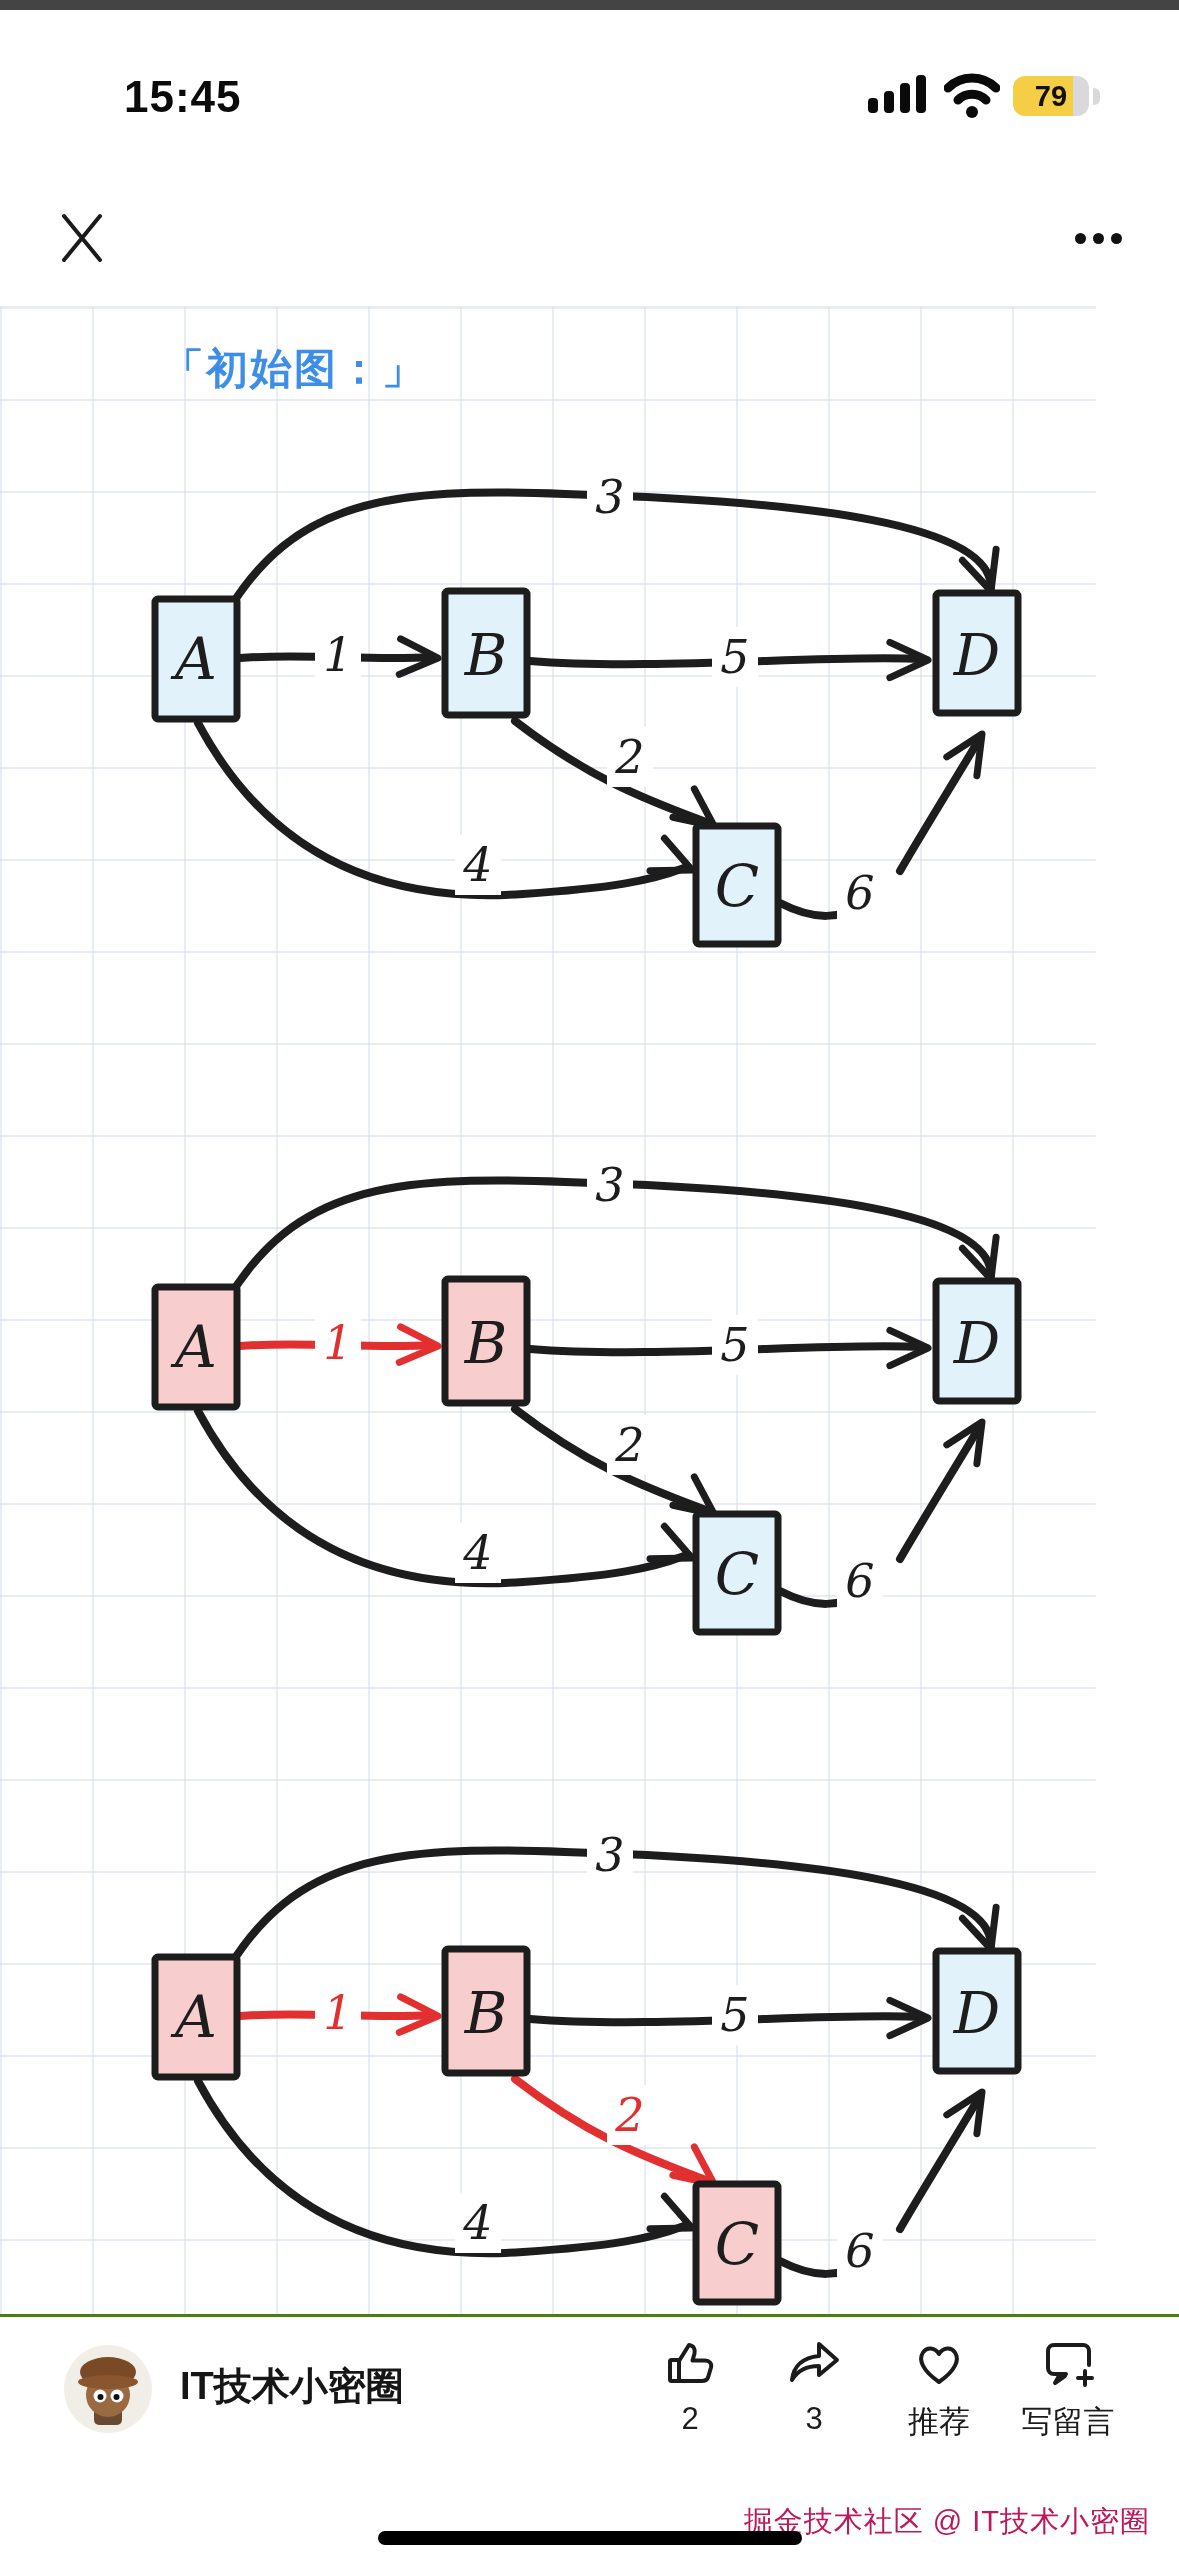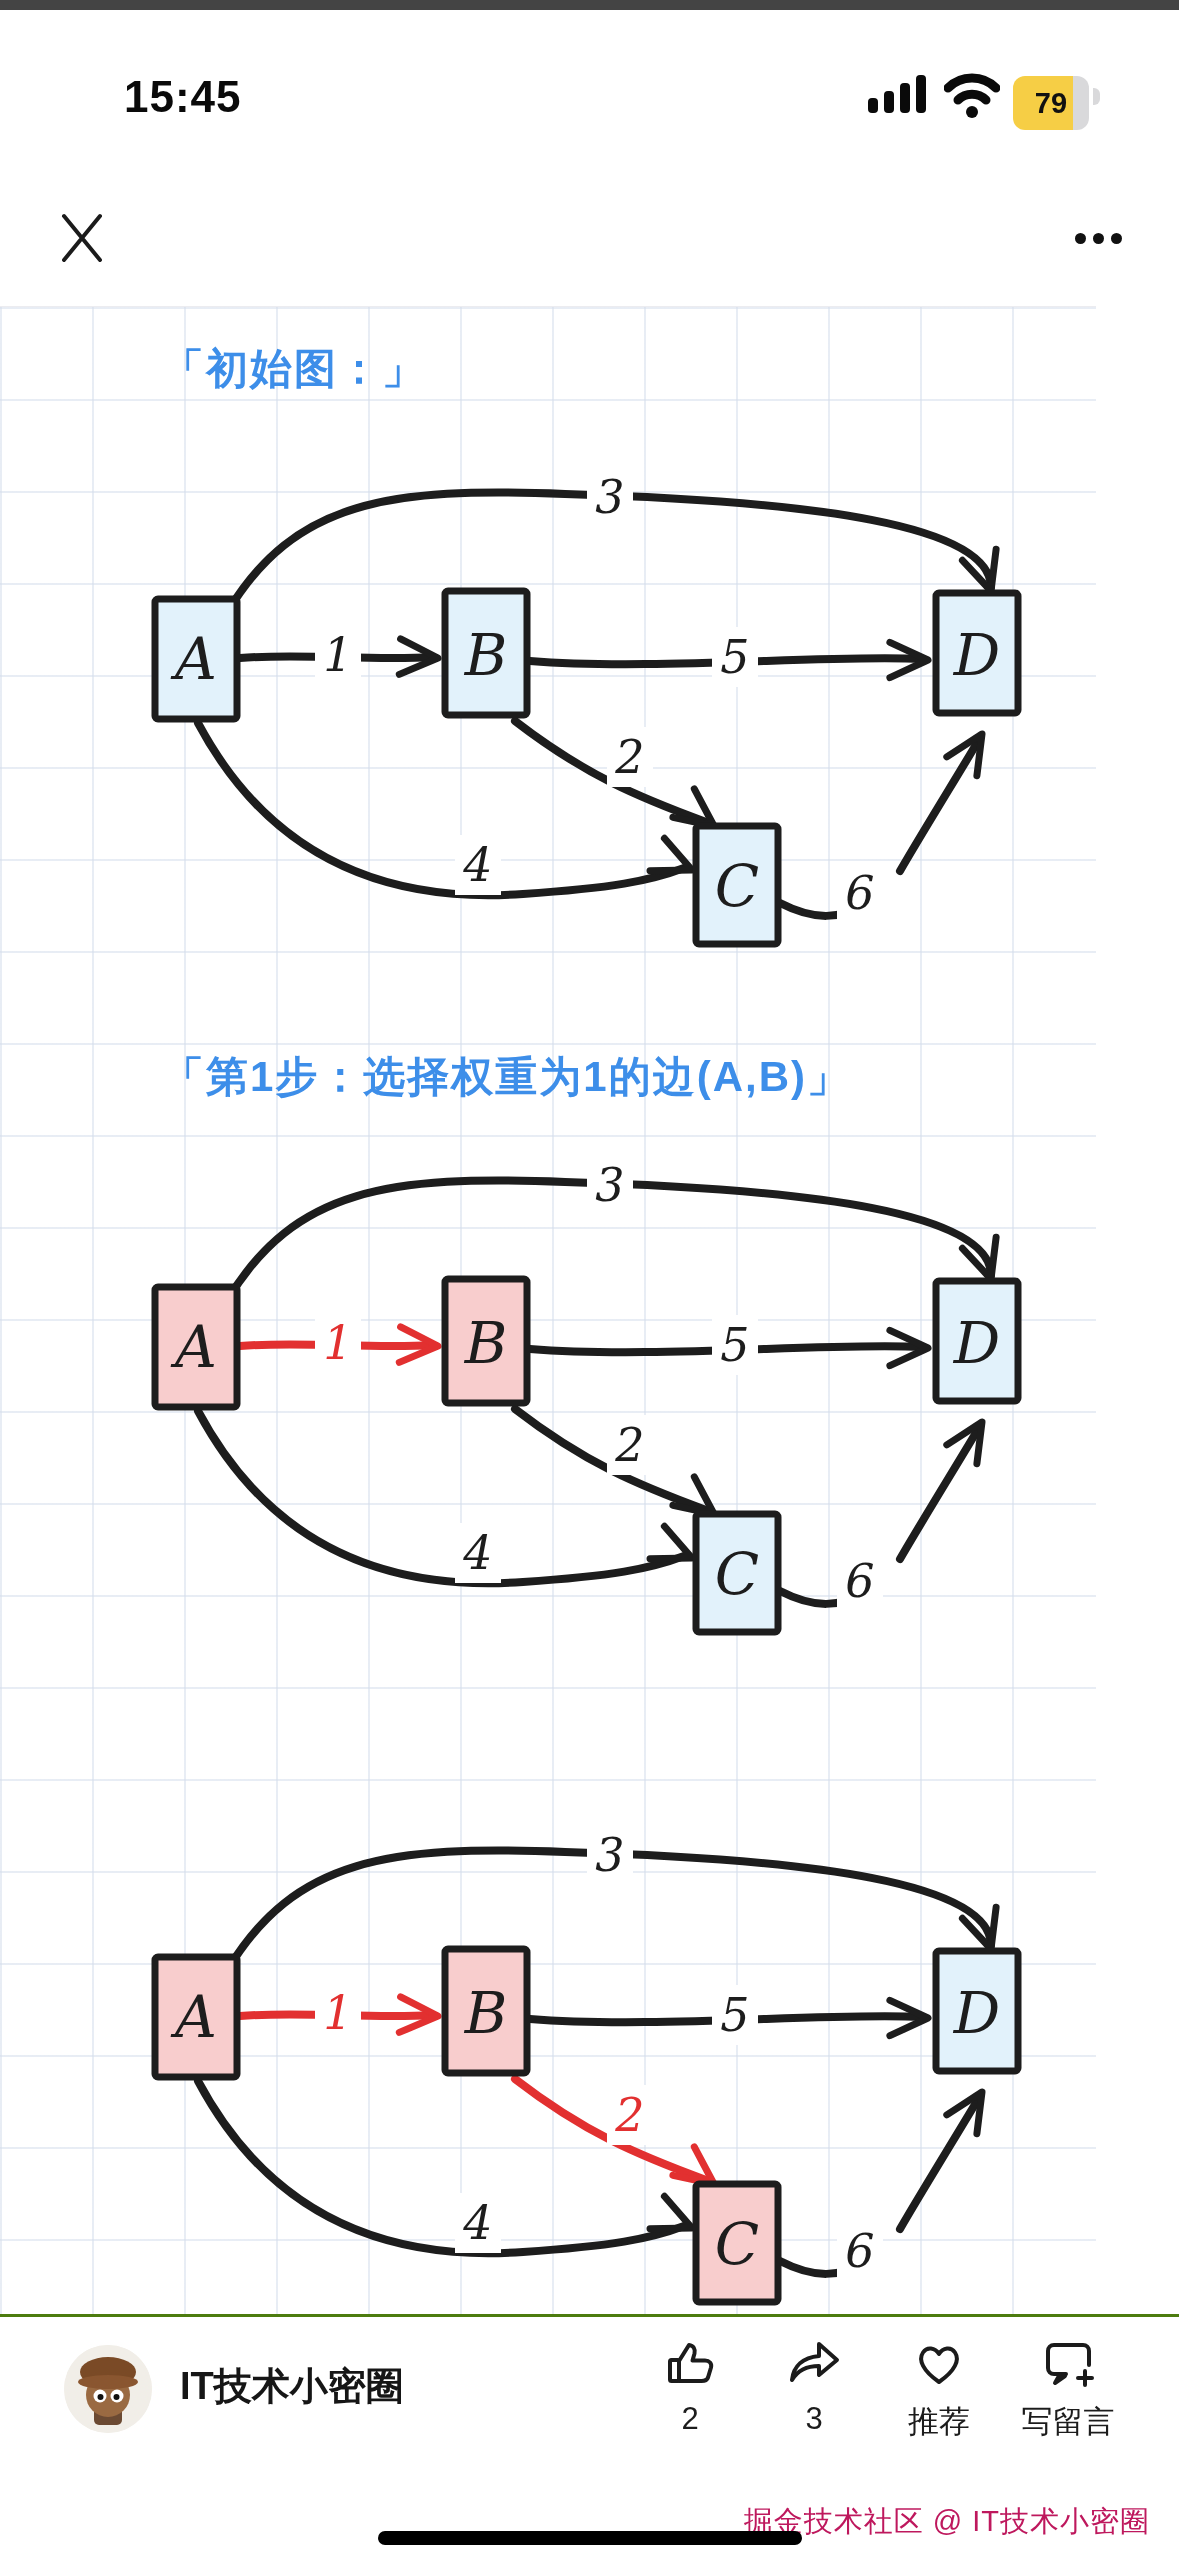--- a/index.html
+++ b/index.html
@@ -8,21 +8,21 @@
     font-family:"Liberation Sans",sans-serif;overflow:hidden;margin:10px auto;
   }
   
   .status-time{
     position:absolute;left:124px;top:62px;font-size:44px;font-weight:700;color:#0a0a0a;
     letter-spacing:1px;
   }
   .sig-svg{position:absolute;left:868px;top:62px;}
   .wifi-svg{position:absolute;left:944px;top:60px;}
   .battery{
-    position:absolute;left:1013px;top:66px;width:76px;height:54px;border-radius:12px;
+    position:absolute;left:1013px;top:66px;width:76px;height:40px;border-radius:12px;
     background:linear-gradient(to right,#f6ce45 0 79%,#d9d9db 79% 100%);
     display:flex;align-items:center;justify-content:center;
     font-size:29px;font-weight:700;color:#111;
   }
   .battery-tip{position:absolute;left:1093px;top:78px;width:7px;height:17px;
     border-radius:0 6px 6px 0;background:#d9d9db;}
   
   .nav-close{position:absolute;left:52px;top:198px;width:60px;height:60px;cursor:pointer;}
   .nav-more{position:absolute;left:1062px;top:210px;width:72px;height:36px;display:flex;
     gap:7px;align-items:center;justify-content:center;cursor:pointer;}
@@ -123,21 +123,20 @@
           <rect x="155" y="158" width="82" height="120" rx="3" fill="#e2f2fb" stroke="#1d1d1d" stroke-width="7"></rect>
           <text x="196" y="238" text-anchor="middle" font-size="58" font-style="italic" font-family="&quot;DejaVu Serif&quot;,serif" fill="#1d1d1d">A</text>
           <rect x="445" y="150" width="82" height="124" rx="3" fill="#e2f2fb" stroke="#1d1d1d" stroke-width="7"></rect>
           <text x="486" y="234" text-anchor="middle" font-size="58" font-style="italic" font-family="&quot;DejaVu Serif&quot;,serif" fill="#1d1d1d">B</text>
           <rect x="936" y="152" width="82" height="120" rx="3" fill="#e2f2fb" stroke="#1d1d1d" stroke-width="7"></rect>
           <text x="977" y="234" text-anchor="middle" font-size="58" font-style="italic" font-family="&quot;DejaVu Serif&quot;,serif" fill="#1d1d1d">D</text>
           <rect x="696" y="385" width="82" height="118" rx="3" fill="#e2f2fb" stroke="#1d1d1d" stroke-width="7"></rect>
           <text x="737" y="465" text-anchor="middle" font-size="58" font-style="italic" font-family="&quot;DejaVu Serif&quot;,serif" fill="#1d1d1d">C</text>
         </svg>
       </div>
-    <div class="diagram-title" style="top: 742px; color: rgb(61, 142, 233);">「第1步：选择权重为1的边(A,B)」</div>
     <div class="diagram" id="dia1" style="top:822px">
         <svg viewBox="0 0 1179 572">
           <path d="M228,170 C295,60 388,46 565,53 C815,60 990,84 991,146" fill="none" stroke="#1d1d1d" stroke-width="8" stroke-linecap="round"></path>
           <path d="M240,217 C300,212 375,220 432,216" fill="none" stroke="#e23030" stroke-width="8" stroke-linecap="round"></path>
           <path d="M530,220 C655,230 828,213 922,218" fill="none" stroke="#1d1d1d" stroke-width="8" stroke-linecap="round"></path>
           <path d="M515,280 C585,334 638,356 706,381" fill="none" stroke="#1d1d1d" stroke-width="8" stroke-linecap="round"></path>
           <path d="M198,282 C262,402 368,464 523,453 C612,447 650,440 684,427" fill="none" stroke="#1d1d1d" stroke-width="8" stroke-linecap="round"></path>
           <path d="M780,462 C815,480 838,478 872,463" fill="none" stroke="#1d1d1d" stroke-width="8" stroke-linecap="round"></path>
           <path d="M900,430 C922,392 958,334 980,297" fill="none" stroke="#1d1d1d" stroke-width="8" stroke-linecap="round"></path>
           <rect x="587" y="26" width="46" height="60" fill="#ffffff"></rect>

